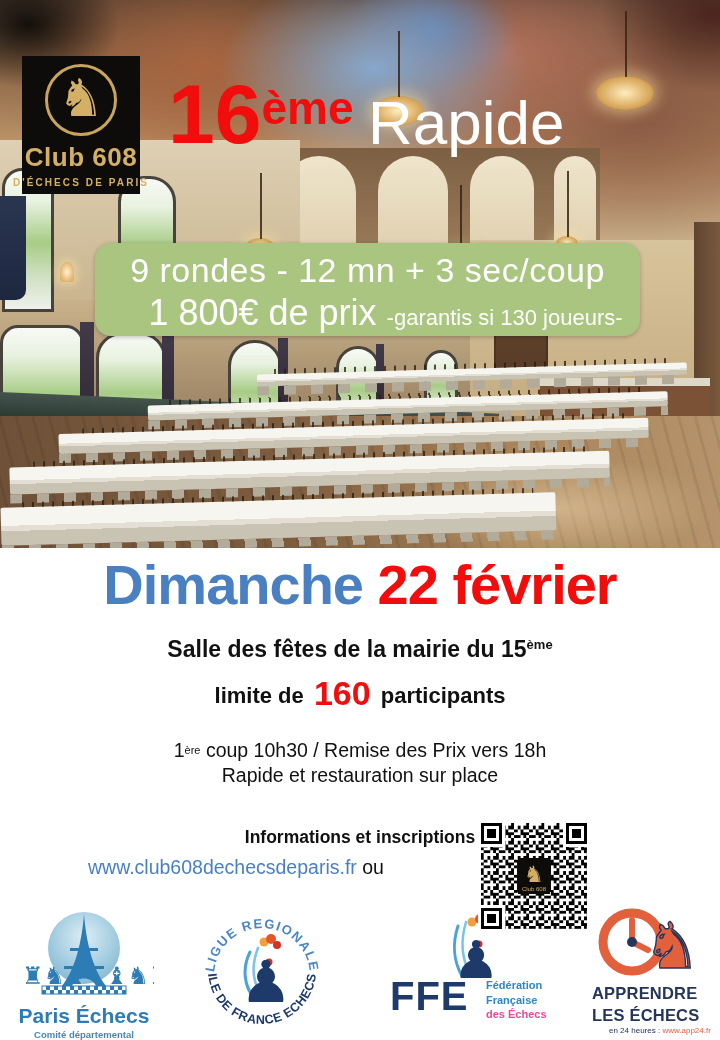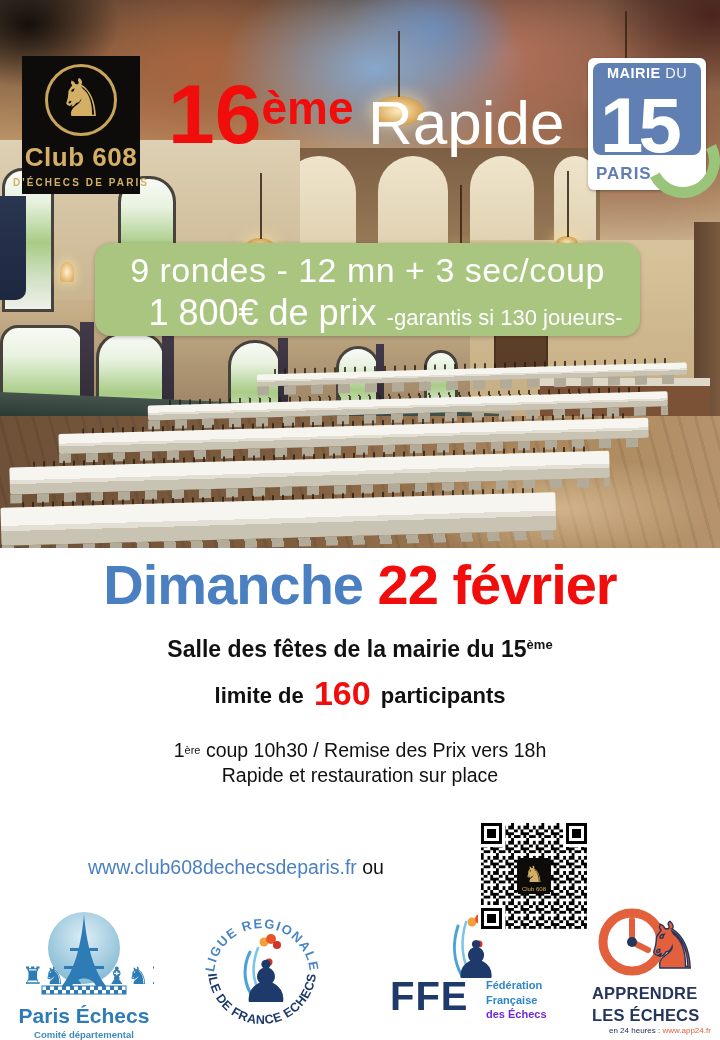--- a/index.html
+++ b/index.html
@@ -126,21 +126,21 @@
   .qr{position:absolute;left:478px;top:820px;width:112px;height:112px;z-index:3;}
 
   
   .pe{position:absolute;left:14px;top:906px;width:140px;text-align:center;}
   .pe-name{color:#2e7cb5;font-weight:700;font-size:21px;margin-top:-2px;}
   .pe-sub{color:#3f89bd;font-size:9.5px;font-weight:700;margin-top:1px;}
   .ligue{position:absolute;left:198px;top:910px;width:128px;height:128px;}
   .ffe{position:absolute;left:388px;top:926px;width:160px;height:104px;}
   .ffe-acronym{position:absolute;left:2px;top:48px;color:#1d3a6b;font-weight:800;font-size:40px;letter-spacing:1px;}
   .ffe-lines{position:absolute;left:98px;top:52px;font-size:11px;font-weight:700;line-height:14.5px;color:#2e86c6;}
-  .ffe-lines .d3{color:#6d28d9;}
+  .ffe-lines .d3{color:#ec4899;}
   .ffe-pawn{position:absolute;left:42px;top:-12px;width:80px;height:74px;}
   .app24{position:absolute;left:592px;top:902px;width:124px;text-align:left;}
   .app24-mark{position:relative;width:110px;height:78px;margin-left:2px;}
   .app24 .t1{color:#26355c;font-weight:800;font-size:16.5px;line-height:18px;letter-spacing:.2px;margin-top:4px;}
   .app24 .note{font-size:8px;color:#26355c;margin-top:2px;padding-left:17px;}
   .app24 .note .org{color:#e2603b;}
 </style>
 </head>
 <body>
 
@@ -193,30 +193,20 @@
     <div class="club-ring">
       <span class="kn">♞</span>
     </div>
     <div class="club-name">Club 608</div>
     <div class="club-tag">D'ÉCHECS DE PARIS</div>
   </div>
 
   <div class="title-16"><span>16</span><span class="sup">ème</span></div>
   <div class="title-rapide">Rapide</div>
 
-  <div class="mairie">
-    <div class="mairie-blue"></div>
-    <div class="mairie-head">
-      <span class="w1">MAIRIE</span>
-      <span class="w2">DU</span>
-    </div>
-    <div class="mairie-swoosh"></div>
-    <div class="mairie-15">15</div>
-    <div class="mairie-city">PARIS</div>
-  </div>
 
   <div class="banner">
     <div class="l1">9 rondes - 12 mn + 3 sec/coup</div>
     <div class="l2">
       <span>1 800€ de prix</span>
       <span class="note">-garantis si 130 joueurs-</span>
     </div>
   </div>
 
   <div class="headline">
@@ -232,20 +222,21 @@
     <span>limite de</span>
     <span class="big">160</span>
     <span>participants</span>
   </div>
 
   <div class="details">
     <div><span>1</span><sup>ère</sup><span> coup 10h30 / Remise des Prix vers 18h</span></div>
     <div>Rapide et restauration sur place</div>
   </div>
 
+  <div class="info-head">Informations et inscriptions</div>
   <div class="url-line">
     <span class="lnk">www.club608dechecsdeparis.fr</span>
     <span>ou</span>
   </div>
 
   <div class="qr">
     <svg width="112" height="112" viewBox="0 0 37 37" shape-rendering="crispEdges">
       <defs>
         <pattern id="qm" width="5" height="5" patternUnits="userSpaceOnUse">
           <rect x="0" y="0" width="1" height="1" fill="#000"></rect>

